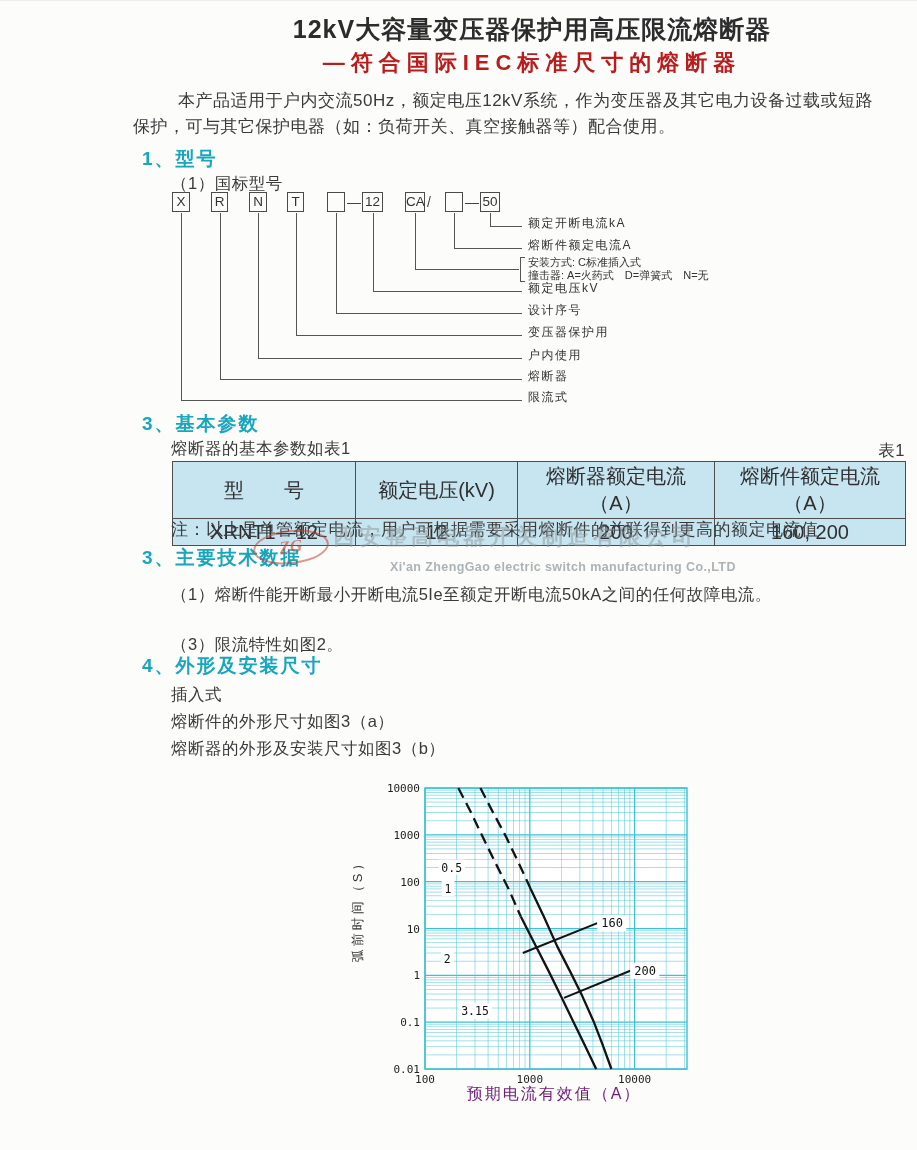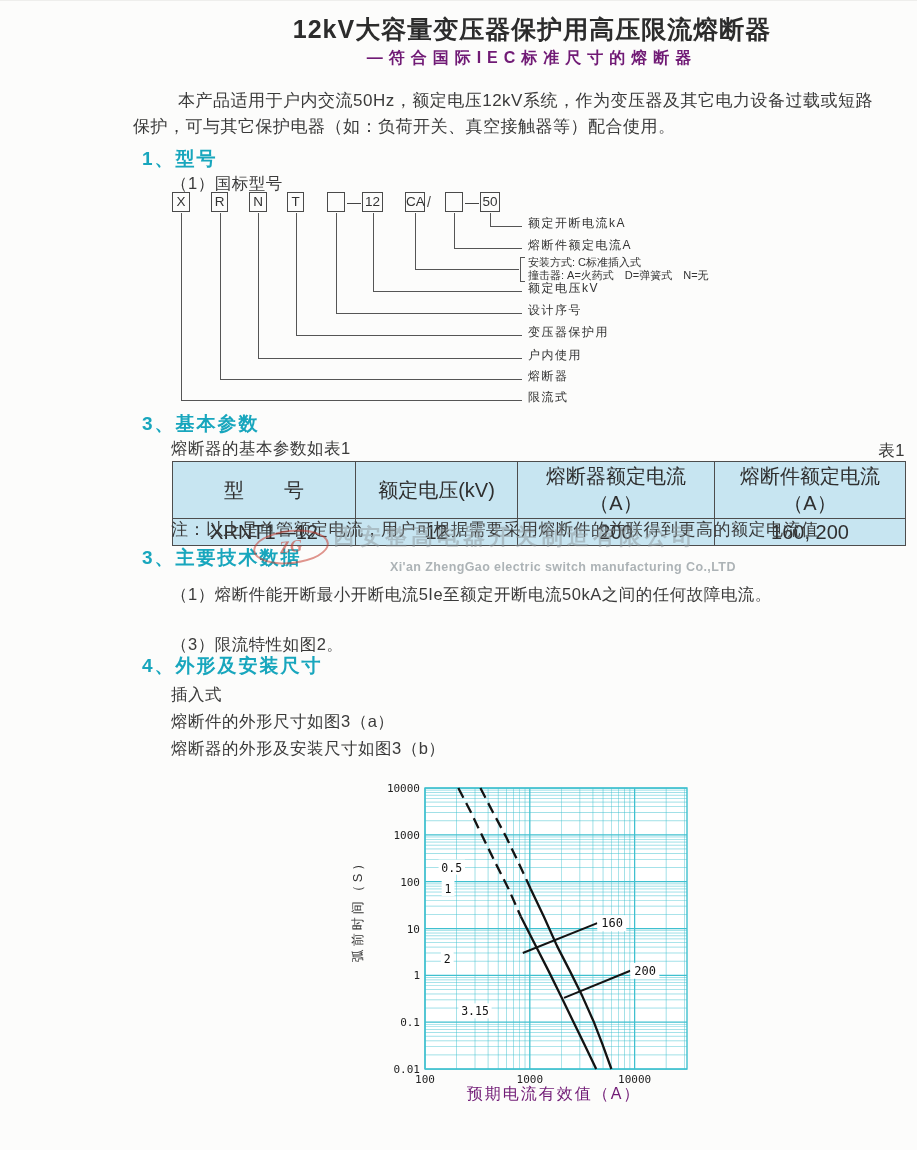--- a/index.html
+++ b/index.html
@@ -1,21 +1,21 @@
 <!DOCTYPE html>
 <html><head>
 <meta charset="utf-8">
 <style>
   html,body{margin:0;padding:0;background:#eeeeec;}
   .page{position:relative;width:917px;height:1150px;background:#fcfcfb;margin:1px auto;
         font-family:"Liberation Sans",sans-serif;color:#3a3a3a;overflow:hidden;}
   .doc-title{position:absolute;left:147px;top:12px;width:770px;text-align:center;
              font-size:25px;font-weight:bold;color:#2c2c2c;letter-spacing:1px;white-space:nowrap;}
   .doc-subtitle{position:absolute;left:147px;top:47px;width:770px;text-align:center;
-             font-size:16px;font-weight:bold;color:#701a75;letter-spacing:6px;white-space:nowrap;}
+             font-size:22px;font-weight:bold;color:#b91c1c;letter-spacing:6px;white-space:nowrap;}
   .txt{position:absolute;font-size:17px;color:#3a3a3a;letter-spacing:.5px;white-space:nowrap;}
   .txt2{position:absolute;font-size:16.5px;color:#3a3a3a;letter-spacing:.5px;white-space:nowrap;}
   .sec-h{position:absolute;font-size:19px;font-weight:bold;color:#18a6bd;letter-spacing:2px;white-space:nowrap;}
   
   .mbox{position:absolute;border:1.5px solid #4a4a4a;text-align:center;font-size:13.5px;color:#333;box-sizing:border-box;}
   .msep{position:absolute;font-size:14px;color:#444;}
   .dl-v{position:absolute;width:0;border-left:1.3px solid #555;}
   .dl-h{position:absolute;height:0;border-top:1.3px solid #555;}
   .dl-br{position:absolute;width:5px;height:25px;border-left:1.2px solid #555;border-top:1.2px solid #555;border-bottom:1.2px solid #555;box-sizing:border-box;}
   .dl-label{position:absolute;font-size:12px;letter-spacing:1.5px;color:#333;white-space:nowrap;}

